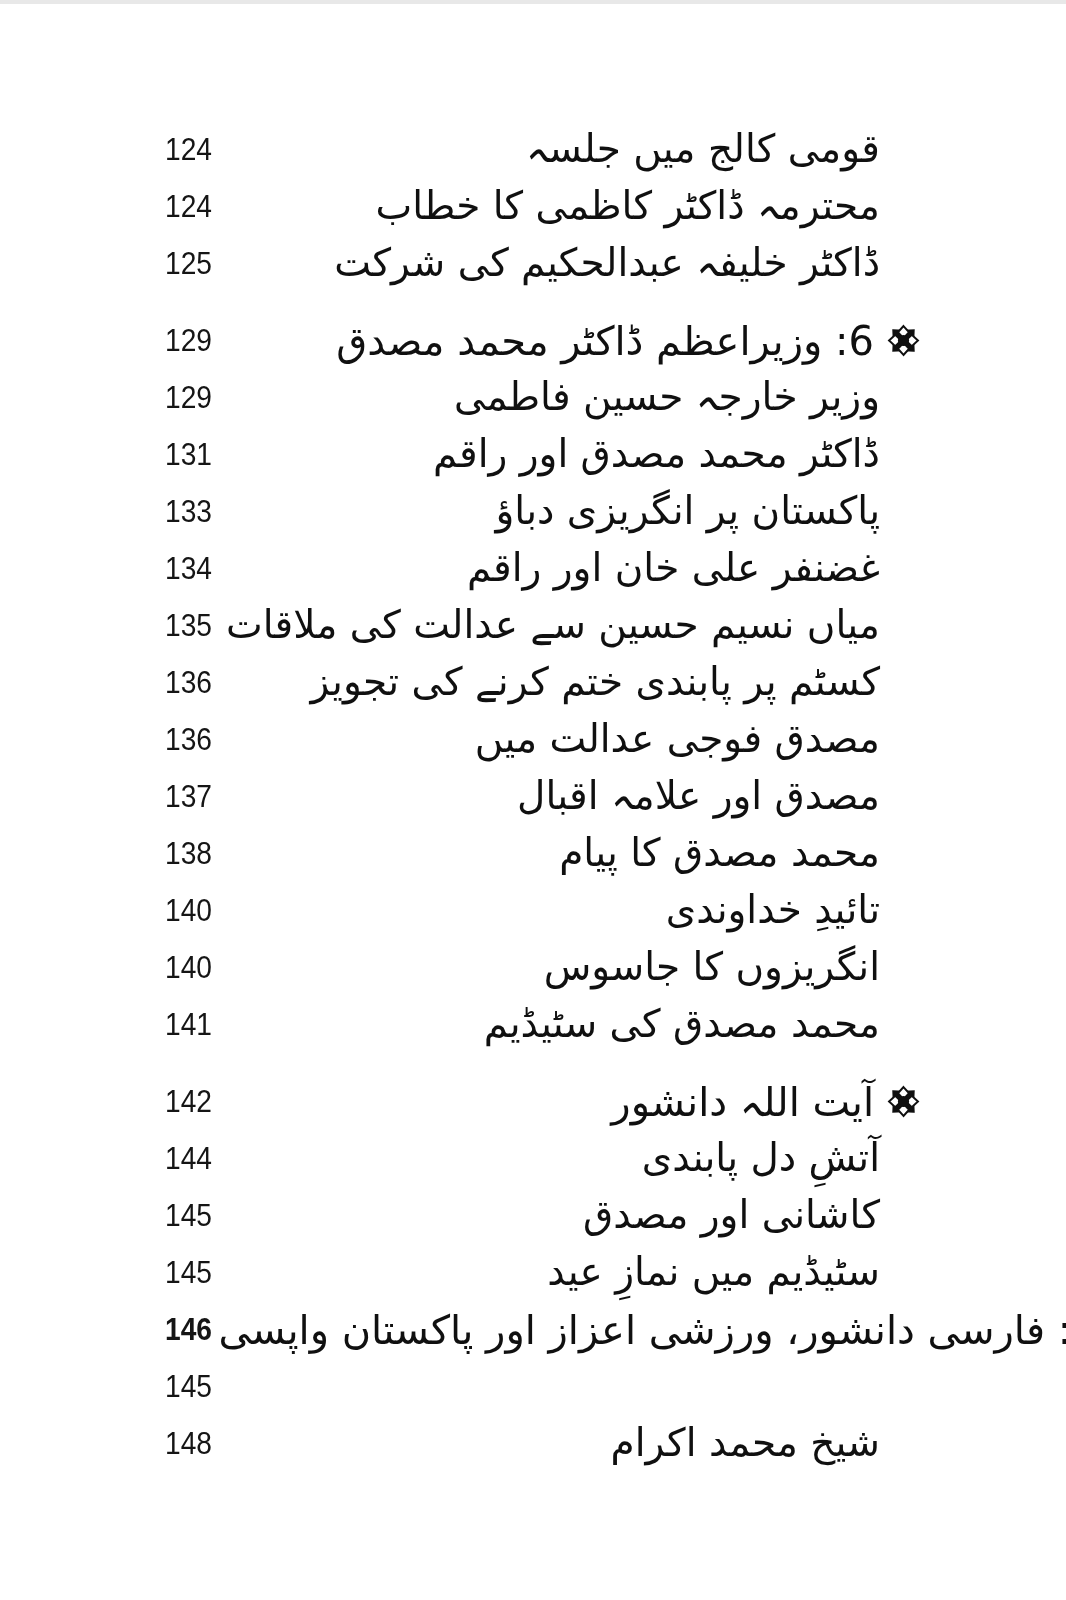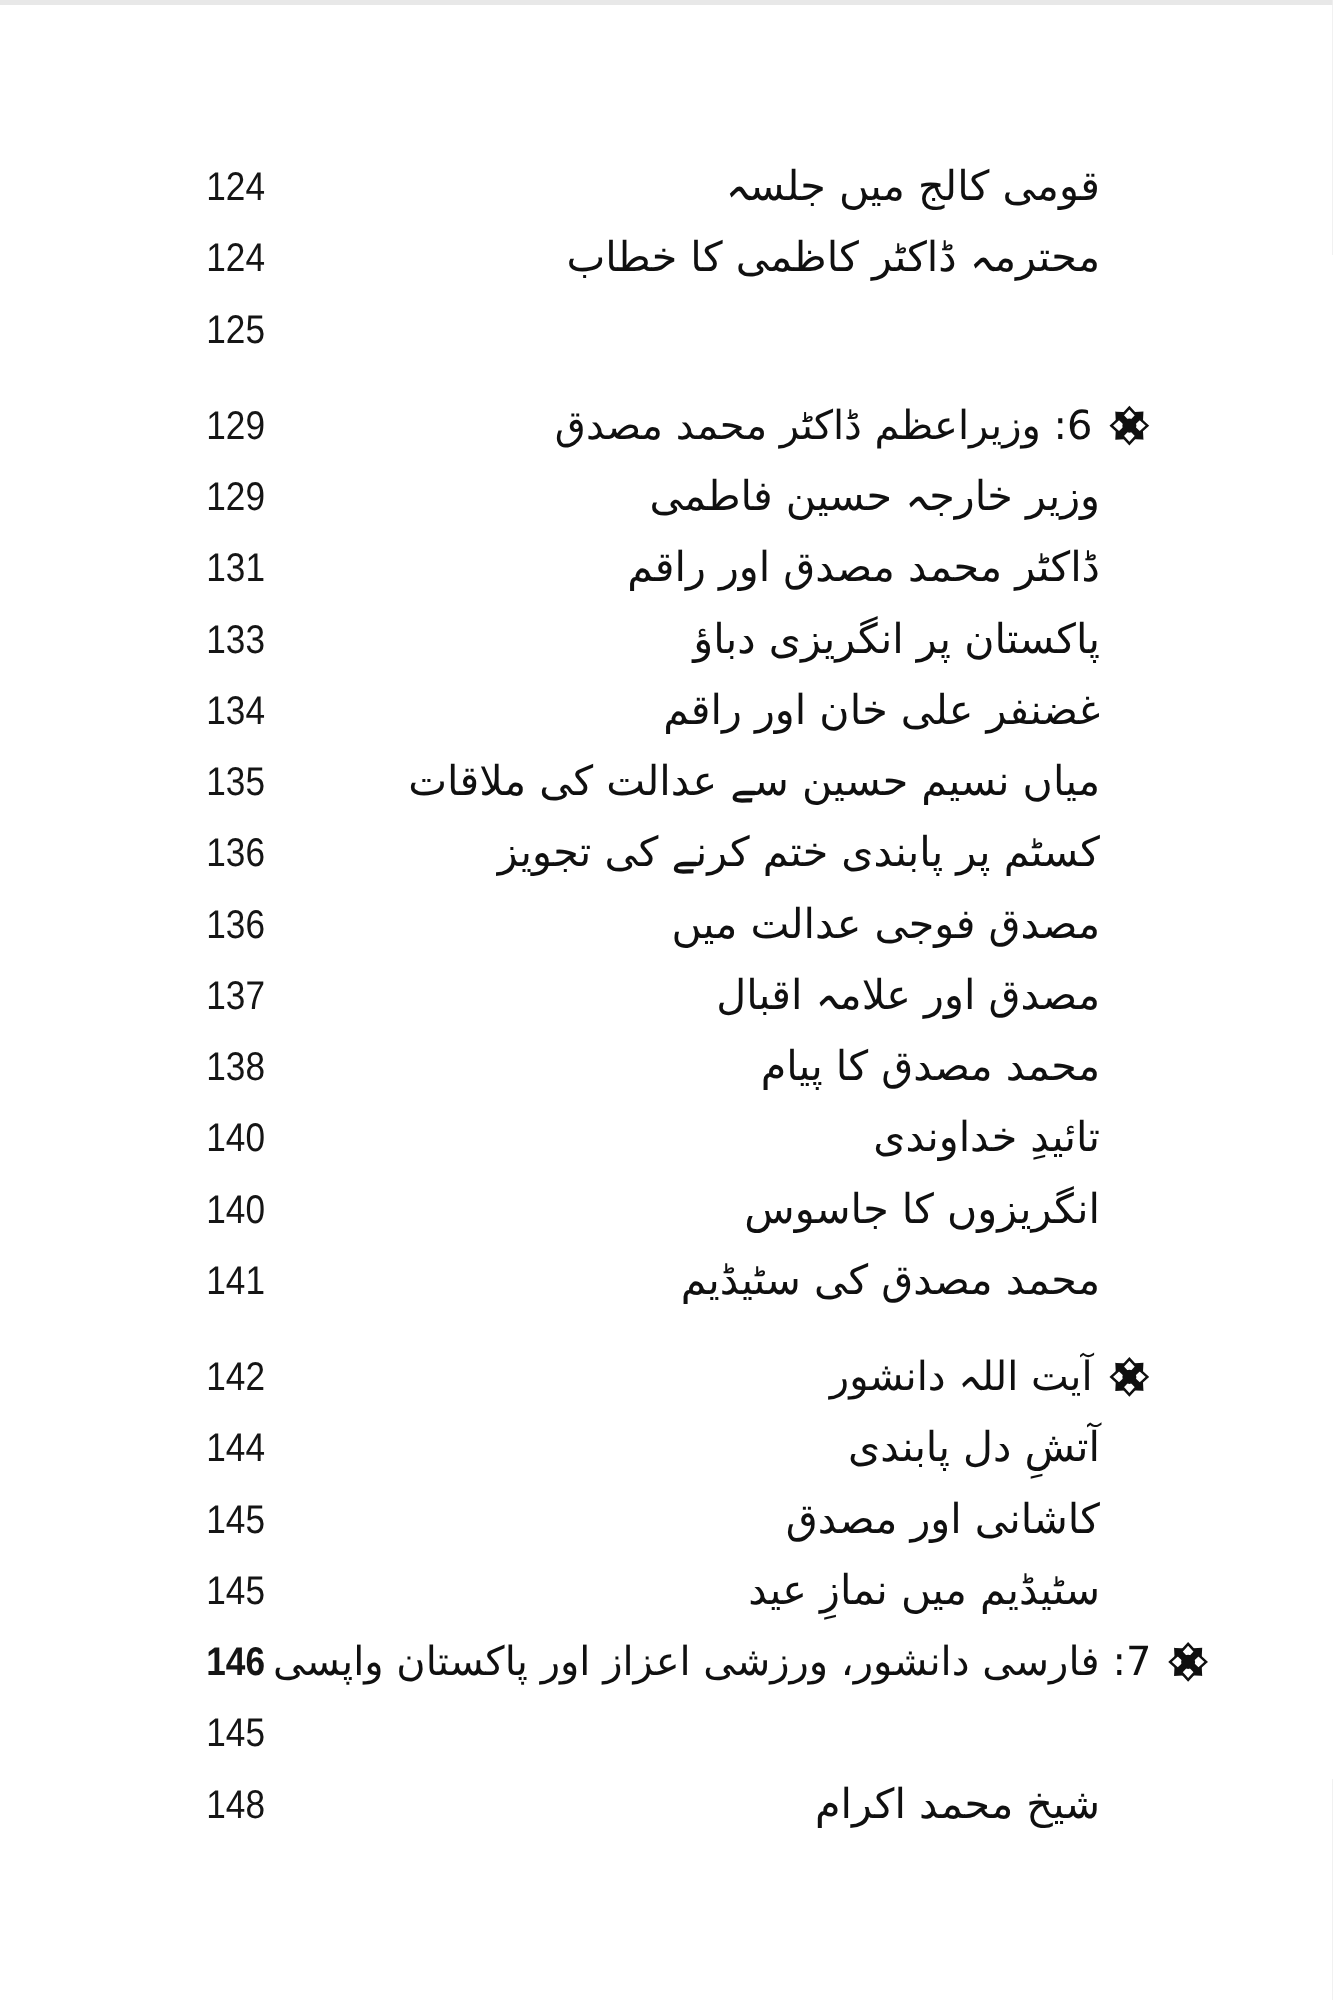--- a/index.html
+++ b/index.html
@@ -50,27 +50,27 @@
   }
   .title-wrap {
     direction: rtl;
     display: flex;
     align-items: center;
     gap: 13px;
     flex: 0 1 auto;
     text-align: right;
   }
   .title {
-    font-size: 33px;
+    font-size: 39px;
     line-height: 1.35;
     white-space: nowrap;
     color: #101010;
   }
   .row.heading .title {
-    font-size: 32px;
+    font-size: 40px;
     text-align: right;
   }
   .orn {
     width: 33px;
     height: 33px;
     flex: 0 0 auto;
     display: block;
   }
 </style>
 </head>
@@ -85,20 +85,23 @@
         </span>
       </div>
       <div class="row regular">
         <span class="page-num">124</span>
         <span class="title-wrap">
           <span class="title" dir="rtl">محترمہ ڈاکٹر کاظمی کا خطاب</span>
         </span>
       </div>
       <div class="row regular">
         <span class="page-num">125</span>
+        <span class="title-wrap">
+          <span class="title" dir="rtl">ڈاکٹر خلیفہ عبدالحکیم کی شرکت</span>
+        </span>
       </div>
       <div class="row heading extra-gap">
         <span class="page-num">129</span>
         <span class="title-wrap">
           <svg class="orn" viewBox="-20 -20 40 40" aria-hidden="true">
             <g stroke="#101010" stroke-width="2.4" stroke-linejoin="miter">
               <polygon points="0,-17.5 6.8,-10 0,-2.8 -6.8,-10" fill="#101010" transform="rotate(45)"></polygon>
               <polygon points="0,-17.5 6.8,-10 0,-2.8 -6.8,-10" fill="#101010" transform="rotate(135)"></polygon>
               <polygon points="0,-17.5 6.8,-10 0,-2.8 -6.8,-10" fill="#101010" transform="rotate(225)"></polygon>
               <polygon points="0,-17.5 6.8,-10 0,-2.8 -6.8,-10" fill="#101010" transform="rotate(315)"></polygon>

